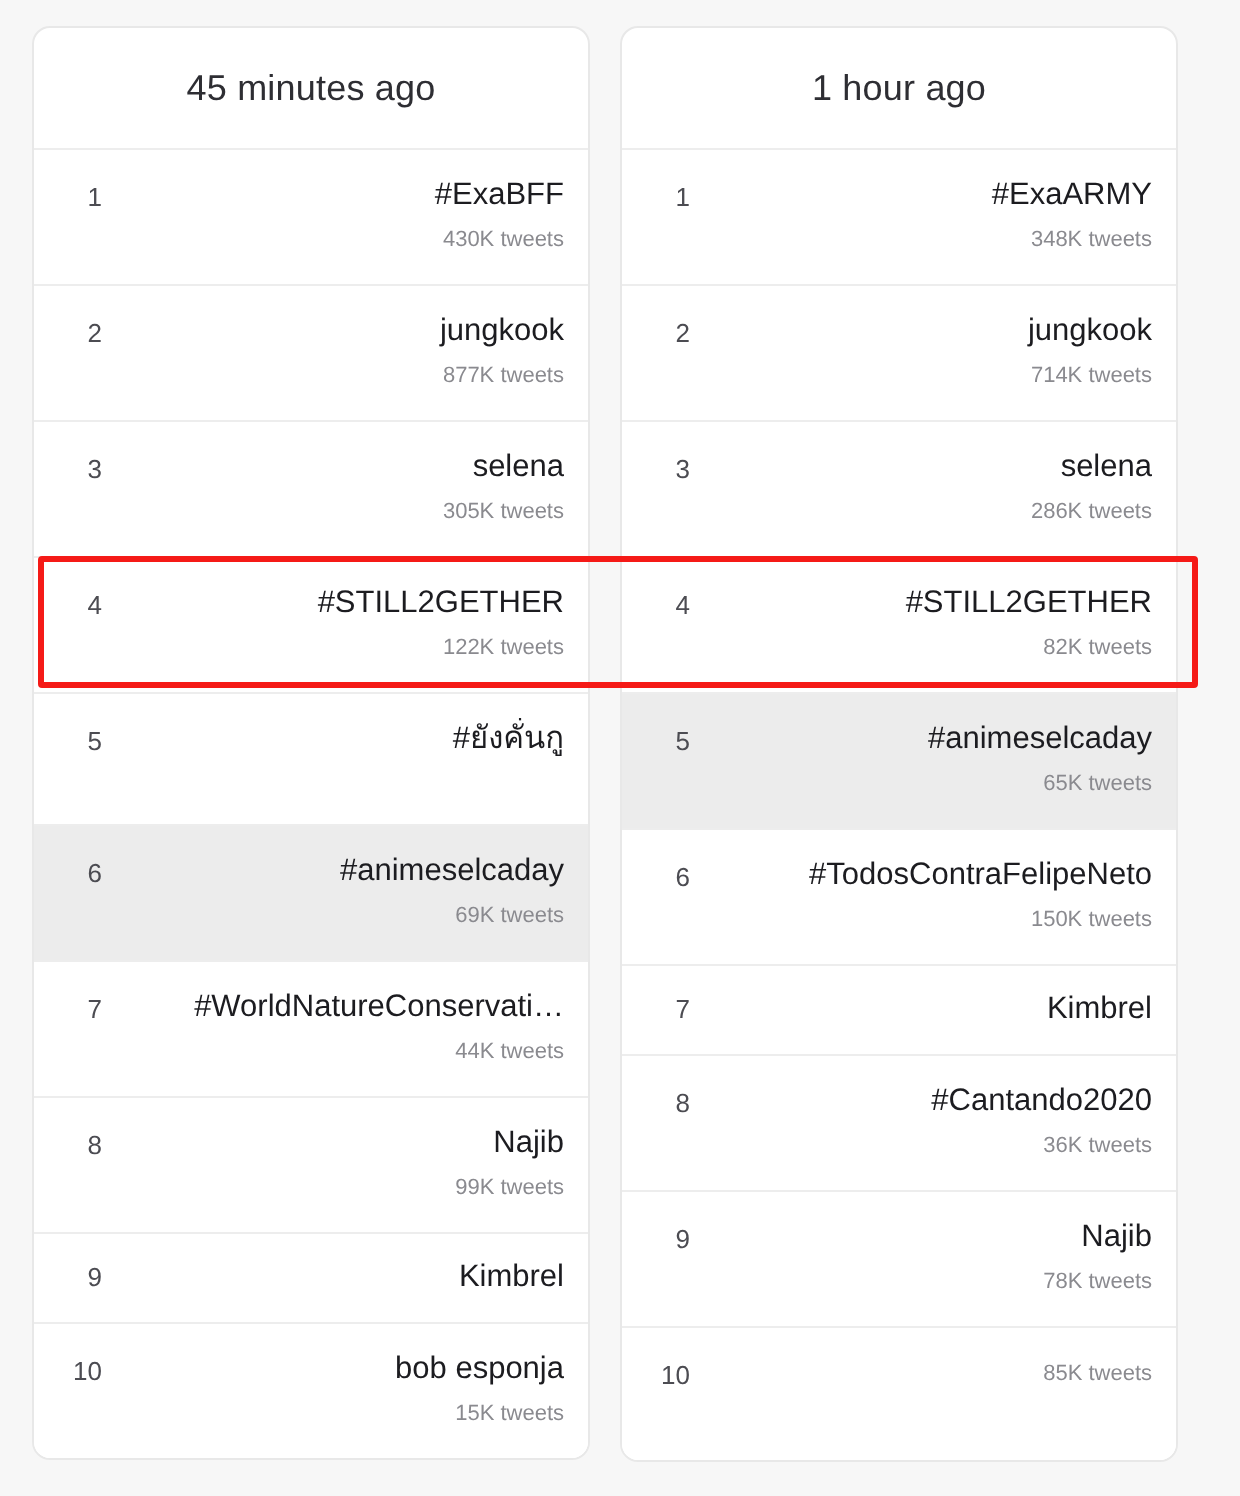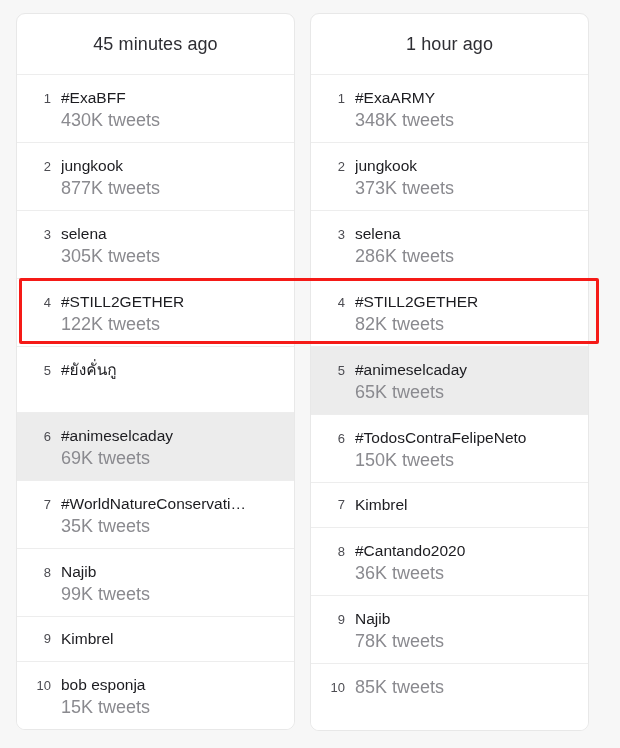--- a/index.html
+++ b/index.html
@@ -96,32 +96,33 @@
     padding-top: 1px;
   }
   .trend-row.single-line .rank {
     line-height: 22px;
     padding-top: 0;
   }
 
   .trend-body {
     flex: 1 1 auto;
     min-width: 0;
+    text-align: right;
   }
 
   .trend-name {
     font-size: 15.5px;
     color: #1c1c20;
     line-height: 22px;
     white-space: nowrap;
     overflow: hidden;
     text-overflow: ellipsis;
   }
   .trend-count {
-    font-size: 18px;
+    font-size: 11px;
     color: #8a8a8f;
     line-height: 19px;
     margin-top: 2px;
   }
   .trend-count:empty {
     display: none;
   }
 
   
   .highlight-box {
@@ -185,21 +186,21 @@
           <div class="rank">6</div>
           <div class="trend-body">
             <div class="trend-name">#animeselcaday</div>
             <div class="trend-count">69K tweets</div>
           </div>
         </div>
         <div class="trend-row">
           <div class="rank">7</div>
           <div class="trend-body">
             <div class="trend-name">#WorldNatureConservati…</div>
-            <div class="trend-count">35K tweets</div>
+            <div class="trend-count">44K tweets</div>
           </div>
         </div>
         <div class="trend-row">
           <div class="rank">8</div>
           <div class="trend-body">
             <div class="trend-name">Najib</div>
             <div class="trend-count">99K tweets</div>
           </div>
         </div>
         <div class="trend-row single-line">
@@ -227,21 +228,21 @@
           <div class="rank">1</div>
           <div class="trend-body">
             <div class="trend-name">#ExaARMY</div>
             <div class="trend-count">348K tweets</div>
           </div>
         </div>
         <div class="trend-row">
           <div class="rank">2</div>
           <div class="trend-body">
             <div class="trend-name">jungkook</div>
-            <div class="trend-count">373K tweets</div>
+            <div class="trend-count">714K tweets</div>
           </div>
         </div>
         <div class="trend-row">
           <div class="rank">3</div>
           <div class="trend-body">
             <div class="trend-name">selena</div>
             <div class="trend-count">286K tweets</div>
           </div>
         </div>
         <div class="trend-row">

